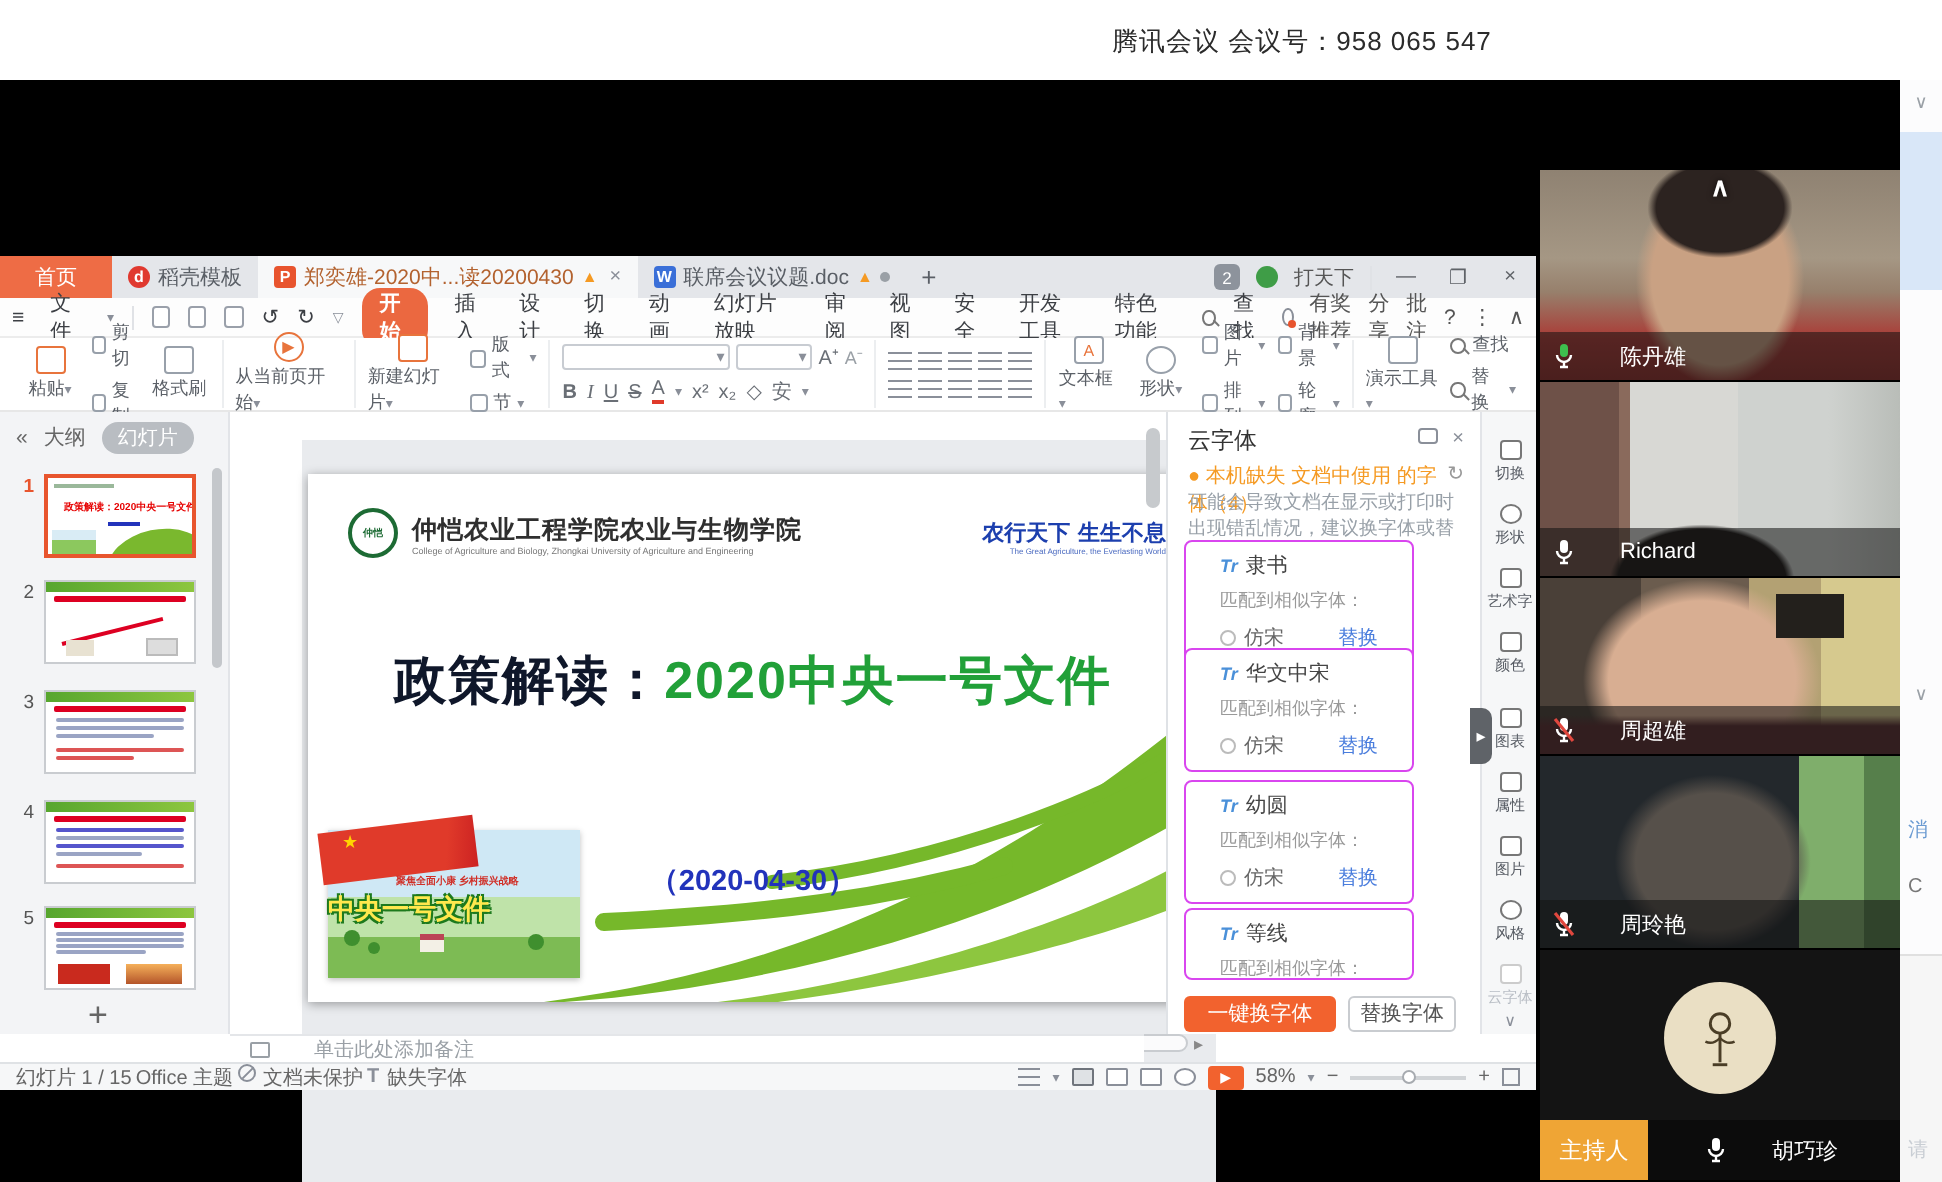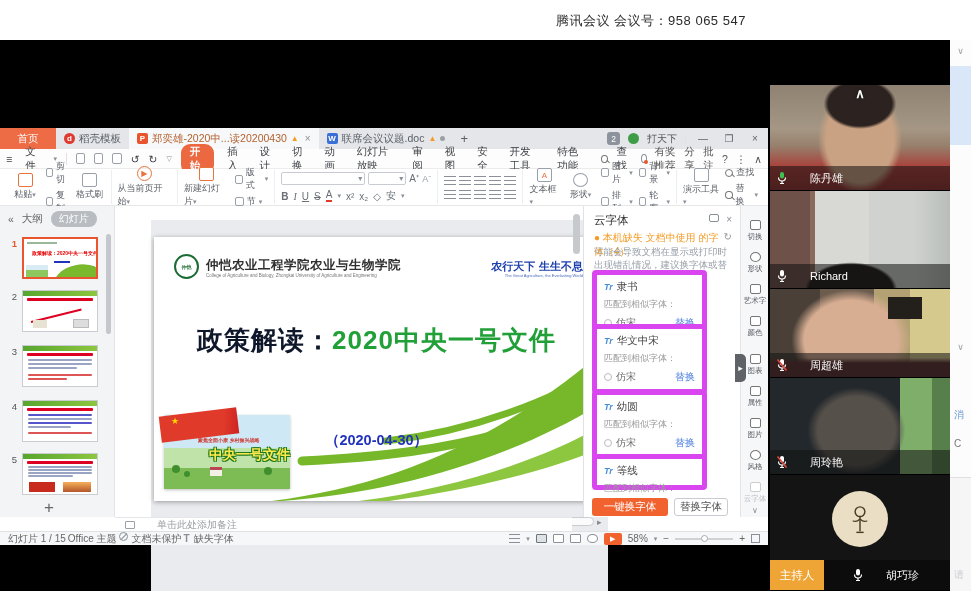--- a/index.html
+++ b/index.html
@@ -91,35 +91,35 @@
   .slogan-en{position:absolute;right:16px;top:36px;font-size:4px;color:#4a6ac0;}
   .stitle{position:absolute;left:0;top:86px;width:100%;text-align:center;font-size:26px;font-weight:900;letter-spacing:1px;}
   .stitle .red{color:#0f172a;}
   .stitle .green{color:#21a038;}
   .sauthor{position:absolute;left:0;top:170px;width:100%;text-align:center;font-size:17px;color:#2233bb;font-family:"DejaVu Serif",serif;}
   .sdate{position:absolute;left:0;top:194px;width:100%;text-align:center;font-size:14.5px;font-weight:bold;color:#2233bb;}
   .poster{position:absolute;left:10px;top:178px;width:126px;height:74px;background:linear-gradient(180deg,#cfe8f5 0 45%,#bfe3a9 45% 72%,#7dbb54 72% 100%);box-shadow:0 1px 3px rgba(0,0,0,.25);}
   .pflag{position:absolute;left:-4px;top:-3px;width:78px;height:26px;background:linear-gradient(100deg,#e03a2a 0 80%,#c22 100%);transform:rotate(-7deg);}
   .pstar{position:absolute;left:7px;top:1px;color:#ffd400;font-size:9px;}
   .ptag{position:absolute;left:34px;top:22px;width:100%;font-size:5px;color:#d03028;font-weight:bold;}
-  .ptitle{position:absolute;left:0;top:31px;width:100%;text-align:right;font-size:13.5px;font-weight:900;color:#ffe84d;text-shadow:1px 1px 0 #1d7a1d,-1px -1px 0 #1d7a1d,1px -1px 0 #1d7a1d,-1px 1px 0 #1d7a1d;}
+  .ptitle{position:absolute;left:0;top:31px;width:100%;text-align:left;font-size:13.5px;font-weight:900;color:#ffe84d;text-shadow:1px 1px 0 #1d7a1d,-1px -1px 0 #1d7a1d,1px -1px 0 #1d7a1d,-1px 1px 0 #1d7a1d;}
   .phouse{position:absolute;left:46px;top:52px;width:12px;height:9px;background:#f3f0e6;border-top:3px solid #b45;}
   .ptree{position:absolute;width:8px;height:8px;border-radius:50%;background:#3f8f2e;}
   .notesbar{left:115px;top:389px;width:457px;height:14px;background:#fff;border-top:1px solid #e4e6e9;display:flex;align-items:center;gap:22px;padding-left:10px;color:#9aa0a6;font-size:10px;}
   .note-ic{width:10px;height:8px;border:1px solid #9aa0a6;border-radius:1px;}
 
   
   .fpane{left:583px;top:78px;width:157px;height:311px;background:#fff;border-left:1px solid #dfe2e6;font-size:10px;}
   .fp-head{position:absolute;left:10px;top:7px;font-size:11.5px;color:#333;}
   .fp-hic{position:absolute;top:8px;display:flex;gap:7px;color:#8a8f99;}
   .bubble-ic{width:10px;height:8px;border:1px solid #8a8f99;border-radius:2px;}
   .fp-warn{position:absolute;left:10px;top:25px;width:130px;color:#f59a23;font-size:10px;}
   .fp-refresh{position:absolute;right:8px;top:25px;color:#999;font-size:10px;}
   .fp-desc{position:absolute;left:10px;top:40px;width:134px;color:#98a0a8;font-size:9.5px;line-height:1.35;}
-  .fcard{position:absolute;left:8px;width:115px;background:#fff;border:5px solid #d946ef;border-radius:4px;padding:5px 7px;}
+  .fcard{position:absolute;left:8px;width:115px;background:#fff;border:1px solid #d946ef;border-radius:4px;padding:5px 17px;}
   .fc-name{display:flex;align-items:center;gap:4px;color:#444;font-size:10.5px;}
   .tr-ic{color:#4a90d9;font-weight:bold;font-style:italic;font-size:9px;}
   .fc-label{color:#999;font-size:9px;margin-top:4px;}
   .fc-row{display:flex;align-items:center;gap:4px;margin-top:5px;color:#666;}
   .circ{width:8px;height:8px;border:1px solid #bbb;border-radius:50%;}
   .fc-action{margin-left:auto;color:#4a7ddd;}
   .fp-btn1{position:absolute;left:8px;top:292px;width:76px;height:18px;background:#f2622e;border-radius:3px;color:#fff;font-size:10.5px;display:flex;align-items:center;justify-content:center;}
   .fp-btn2{position:absolute;left:90px;top:292px;width:54px;height:18px;background:#fff;border:1px solid #c9ccd0;border-radius:3px;color:#555;font-size:10.5px;display:flex;align-items:center;justify-content:center;}
 
   

